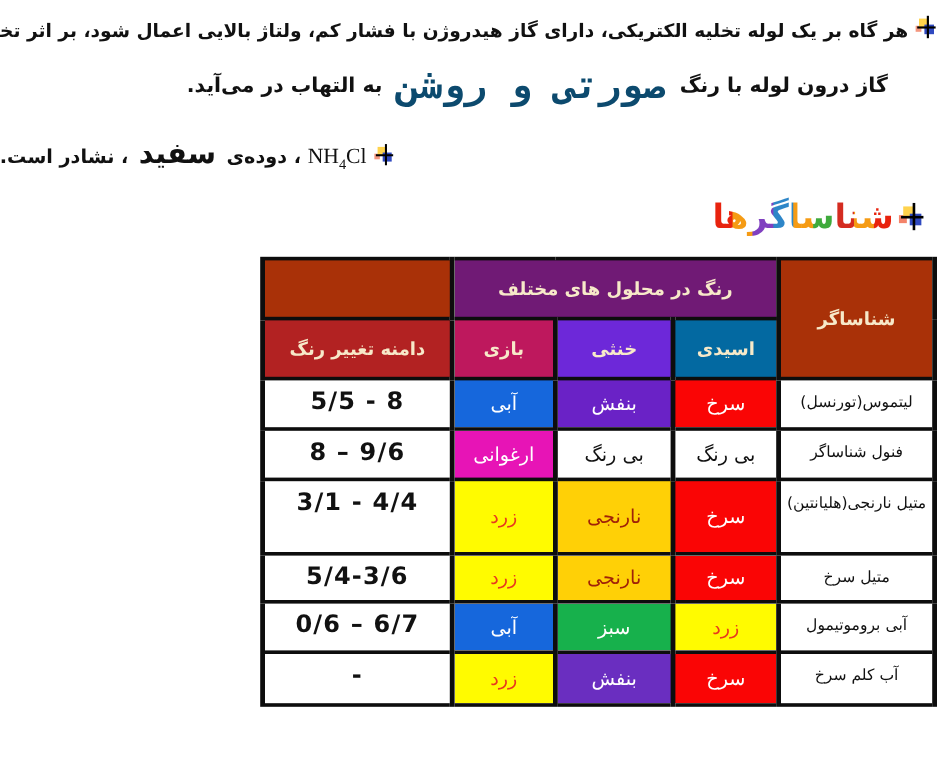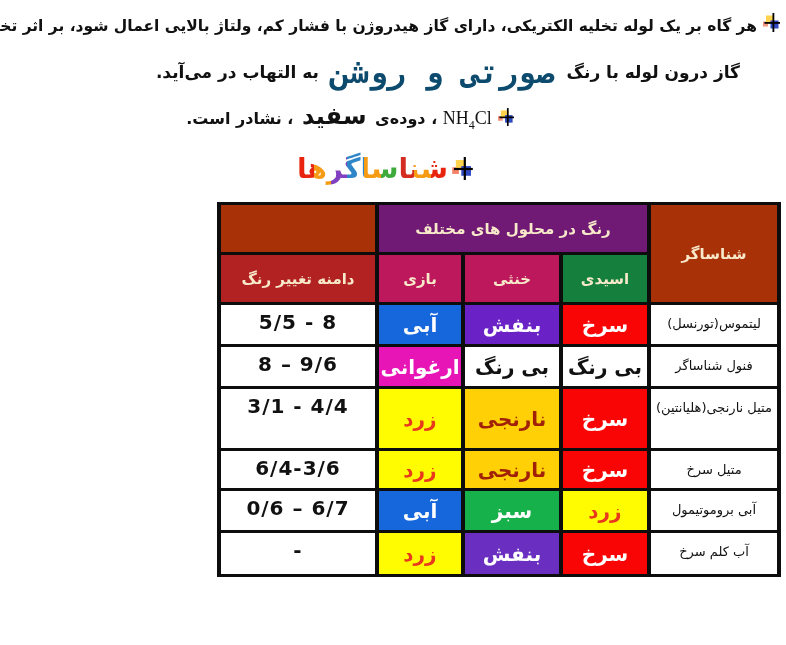--- a/index.html
+++ b/index.html
@@ -14,30 +14,30 @@
     text-align:right;line-height:1.6;white-space:nowrap;
   }
   .intro-line2{
     margin:14px 46px 0 0;font-size:17px;font-weight:700;text-align:right;
   }
   .pink-big{
     font-size:31px;font-weight:700;letter-spacing:1px;
     vertical-align:-5px;padding:0 6px;
   }
   .ammonia{
-    margin:10px 86px 0 0;font-size:16px;font-weight:700;text-align:center;
+    margin:22px 86px 0 0;font-size:16px;font-weight:700;text-align:left;
   }
   .formula{
     font-family:"Liberation Serif","DejaVu Serif",serif;
     font-size:18px;font-weight:400;direction:ltr;unicode-bidi:isolate;
   }
   .formula sub{font-size:12px;}
   .white-word{font-size:24px;font-weight:700;padding:0 3px;}
   .section-heading{
-    margin:20px 16px 0 0;font-size:28px;font-weight:700;text-align:center;
+    margin:20px 16px 0 0;font-size:28px;font-weight:700;text-align:right;
   }
   .section-heading .bullet{margin-left:4px;vertical-align:-2px;}
   table.indicator-table{
     margin:15px 0 0 0;border-collapse:collapse;direction:rtl;
     table-layout:fixed;margin-right:5px;
   }
   .indicator-table th,.indicator-table td{
     border:3px solid #0d0d0d;border-left-width:4px;border-right-width:4px;
     text-align:center;padding:0;overflow:hidden;
   }
@@ -45,21 +45,21 @@
   .row-h1{height:50px;} .row-h2{height:50px;}
   .row-d1{height:42px;} .row-d2{height:42px;} .row-d3{height:62px;}
   .row-d4{height:40px;} .row-d5{height:42px;} .row-d6{height:44px;}
   td.iname{
     background:#ffffff;font-size:13px;vertical-align:top;padding-top:11px;
   }
   td.range{
     background:#ffffff;direction:ltr;font-size:20px;font-weight:700;
     vertical-align:top;padding-top:5px;letter-spacing:1px;
   }
-  td.ccell{font-size:20px;font-weight:700;vertical-align:middle;}
+  td.ccell{font-size:16px;font-weight:400;vertical-align:middle;}
 </style>
 </head>
 <body>
 
 <div class="intro-line1">
   <span class="bullet">
     <svg width="17" height="19" viewBox="0 0 17 19" aria-hidden="true">
       <rect x="0" y="8.5" width="5" height="5" fill="#F4977F"></rect>
       <rect x="3" y="2.5" width="8" height="8" fill="#FFD34D"></rect>
       <rect x="7.5" y="7.5" width="8" height="8" fill="#2F49C0"></rect>
@@ -110,22 +110,22 @@
       <col style="width:86px">
       <col style="width:158px">
   </colgroup>
   <tbody>
       <tr class="row-h1">
     <th rowspan="2" style="background: rgb(169, 49, 8); color: rgb(247, 233, 201); text-align: center;">شناساگر</th>
     <th colspan="3" style="background: #701a75; color: rgb(247, 233, 201);">رنگ در محلول های مختلف</th>
     <th style="background: rgb(169, 49, 8);"></th>
   </tr>
   <tr class="row-h2">
-    <th style="background: #15803d; color: rgb(247, 233, 201);">اسیدی</th>
-    <th style="background: #be185d; color: rgb(247, 233, 201);">خنثی</th>
+    <th style="background: #0369a1; color: rgb(247, 233, 201);">اسیدی</th>
+    <th style="background: #6d28d9; color: rgb(247, 233, 201);">خنثی</th>
     <th style="background: #be185d; color: rgb(247, 233, 201);">بازی</th>
     <th style="background: rgb(178, 34, 34); color: rgb(247, 233, 201);">دامنه تغییر رنگ</th>
   </tr>
 
   <tr class="row-d1">
     <td class="iname">لیتموس(تورنسل)</td>
     <td class="ccell" style="background: rgb(250, 5, 5); color: rgb(255, 255, 255);">سرخ</td>
     <td class="ccell" style="background: rgb(106, 34, 198); color: rgb(255, 255, 255);">بنفش</td>
     <td class="ccell" style="background: rgb(22, 103, 220); color: rgb(255, 255, 255);">آبی</td>
     <td class="range">5/5 - 8</td>
@@ -142,21 +142,21 @@
     <td class="ccell" style="background: rgb(250, 5, 5); color: rgb(255, 255, 255);">سرخ</td>
     <td class="ccell" style="background: rgb(255, 208, 6); color: rgb(160, 33, 8);">نارنجی</td>
     <td class="ccell" style="background: rgb(255, 251, 0); color: rgb(232, 57, 29);">زرد</td>
     <td class="range">3/1 - 4/4</td>
   </tr>
   <tr class="row-d4">
     <td class="iname">متیل سرخ</td>
     <td class="ccell" style="background: rgb(250, 5, 5); color: rgb(255, 255, 255);">سرخ</td>
     <td class="ccell" style="background: rgb(255, 208, 6); color: rgb(160, 33, 8);">نارنجی</td>
     <td class="ccell" style="background: rgb(255, 251, 0); color: rgb(232, 57, 29);">زرد</td>
-    <td class="range">6/4-3/6</td>
+    <td class="range">5/4-3/6</td>
   </tr>
   <tr class="row-d5">
     <td class="iname">آبی بروموتیمول</td>
     <td class="ccell" style="background: rgb(255, 251, 0); color: rgb(232, 57, 29);">زرد</td>
     <td class="ccell" style="background: rgb(23, 177, 76); color: rgb(255, 255, 255);">سبز</td>
     <td class="ccell" style="background: rgb(22, 103, 220); color: rgb(255, 255, 255);">آبی</td>
     <td class="range">0/6 – 6/7</td>
   </tr>
   <tr class="row-d6">
     <td class="iname">آب کلم سرخ</td>

